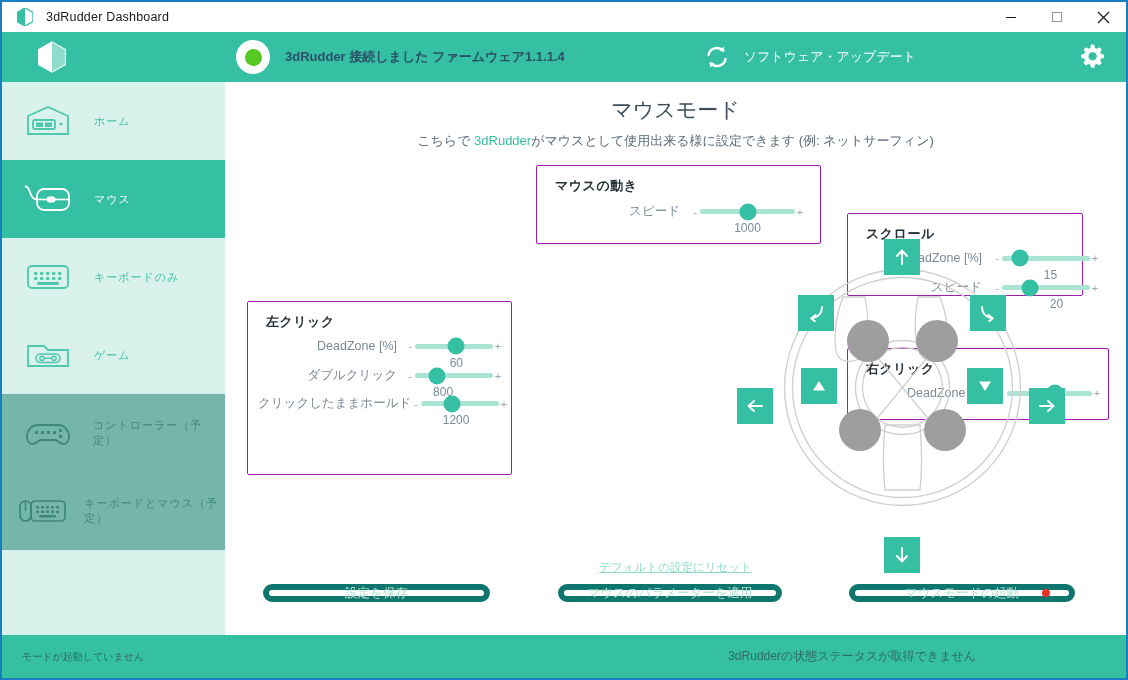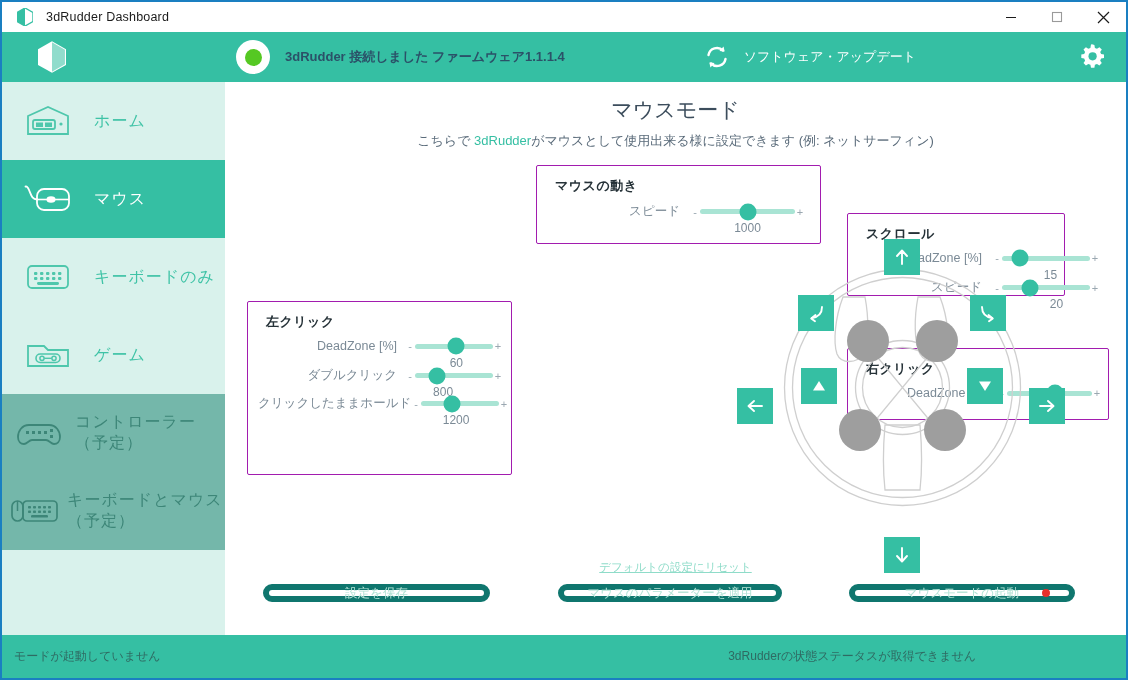--- a/index.html
+++ b/index.html
@@ -66,21 +66,21 @@
   }
   .side-item {
     height: 78px;
     display: flex; align-items: center;
     background: #d9f2ec;
     position: relative;
   }
   .side-item.active { background: #35bfa3; }
   .side-item.disabled { background: #74b7aa; }
   .side-ico { width: 92px; display: flex; align-items: center; justify-content: center; }
-  .side-label { font-size: 16px; color: #3fc3a6; letter-spacing: 1px; }
+  .side-label { font-size: 11px; color: #3fc3a6; letter-spacing: 1px; }
   .side-item.active .side-label { color: #ffffff; }
   .side-item.disabled .side-label { color: #3d8678; }
 
   
   .content {
     position: absolute; top: 80px; left: 223px;
     width: 901px; height: 553px;
     background: #ffffff;
   }
   .page-title {
@@ -160,21 +160,21 @@
     background: #e8302b; transform: translateY(-50%);
   }
 
   
   .statusbar {
     position: absolute; top: 633px; left: 0;
     width: 1124px; height: 43px;
     background: #35bfa3;
     display: flex; align-items: center;
   }
-  .sb-left { margin-left: 12px; font-size: 12px; color: #2f6b63; }
+  .sb-left { margin-left: 20px; font-size: 10px; color: #2f6b63; }
   .sb-spacer { flex: 1; }
   .sb-right { margin-right: 150px; font-size: 12px; color: #2f6b63; }
 </style>
 </head>
 <body>
 
 <div id="app">
 
   <div class="titlebar">
     <div class="tb-icon">
@@ -394,21 +394,21 @@
           <div class="minus">-</div>
           <div class="track" style="width:78px;">
             <div class="thumb" style="left:40%;"></div>
             <div class="sval" style="left:45%;">1200</div>
           </div>
           <div class="plus">+</div>
         </div>
       </div>
     </div>
 
-    <div class="panel" style="left:622px; top:131px; width:218px; height:83px;">
+    <div class="panel" style="left:622px; top:131px; width:236px; height:83px;">
       <div class="panel-title">スクロール</div>
 
       <div class="srow" style="left:14px; top:37px; width:245px;">
         <div class="slabel" style="width:120px;">DeadZone [%]</div>
         <div class="sctl" style="margin-left:10px;">
           <div class="minus">-</div>
           <div class="track" style="width:88px;">
             <div class="thumb" style="left:20%;"></div>
             <div class="sval" style="left:55%;">15</div>
           </div>

